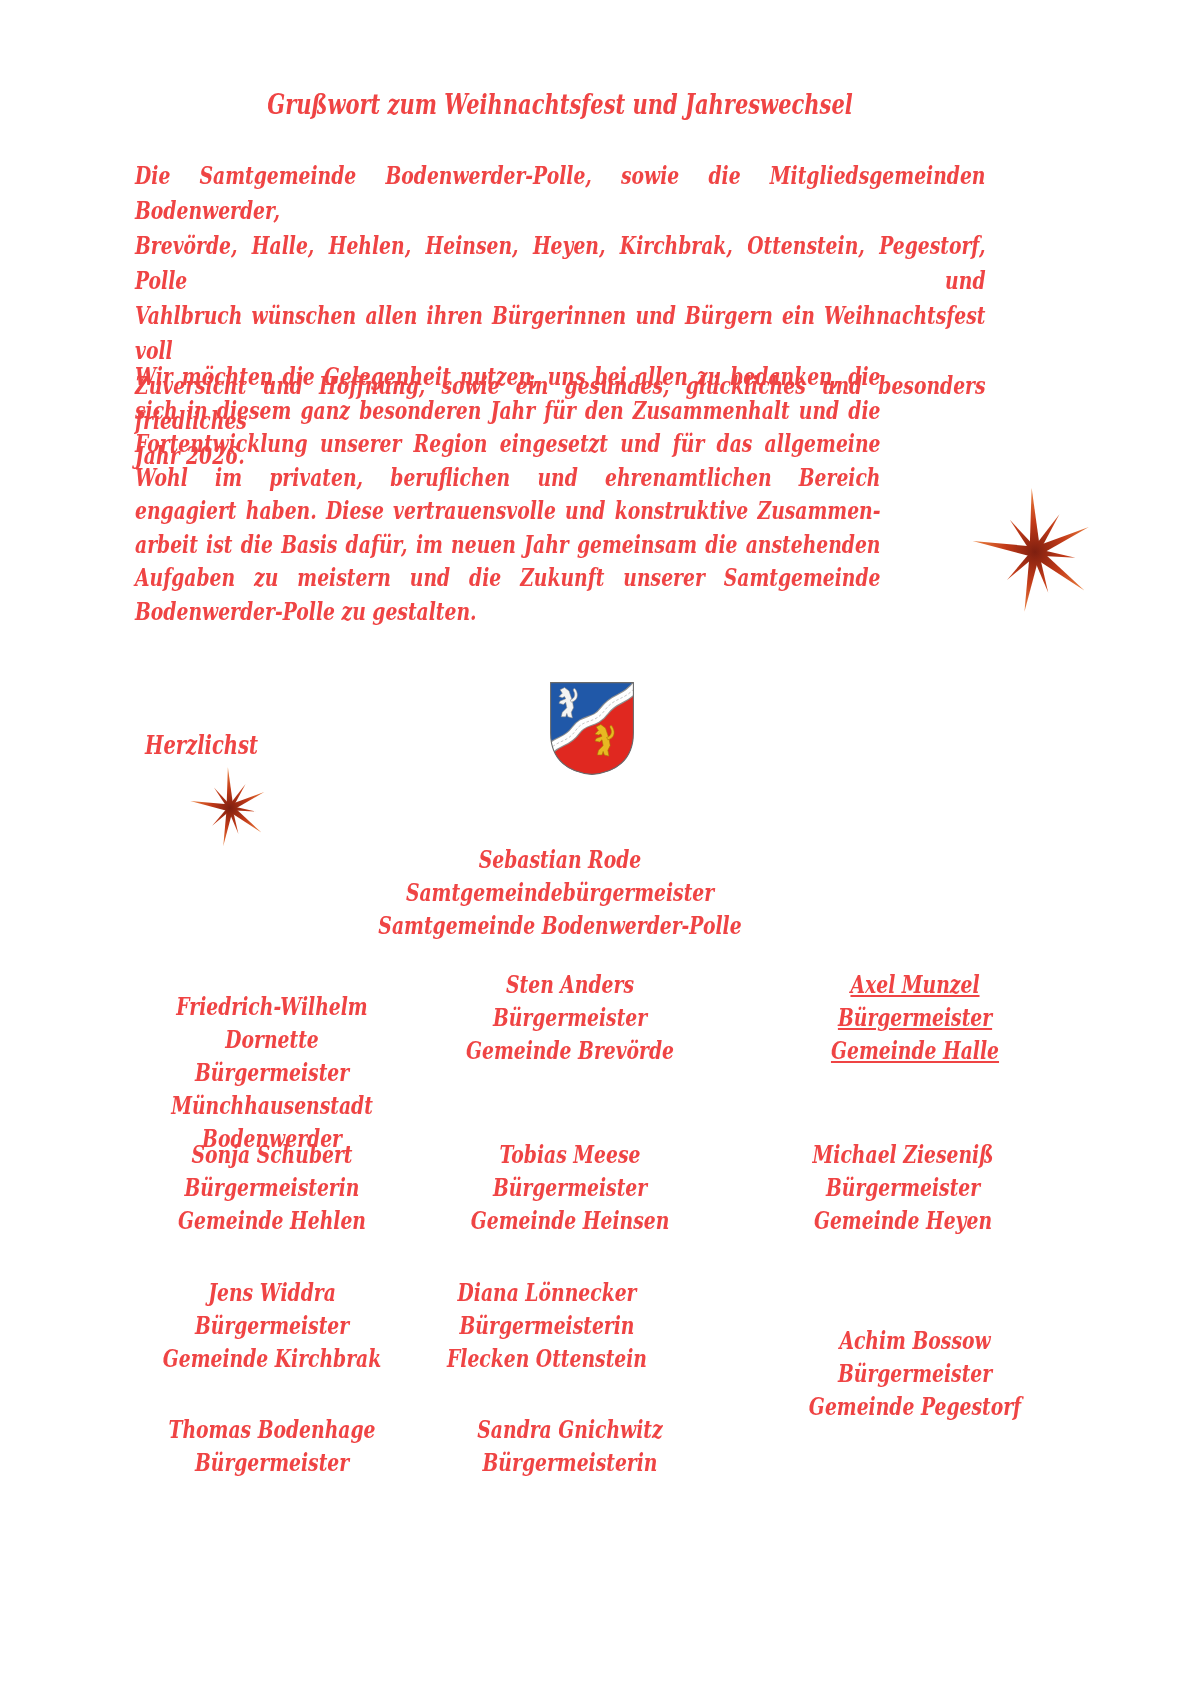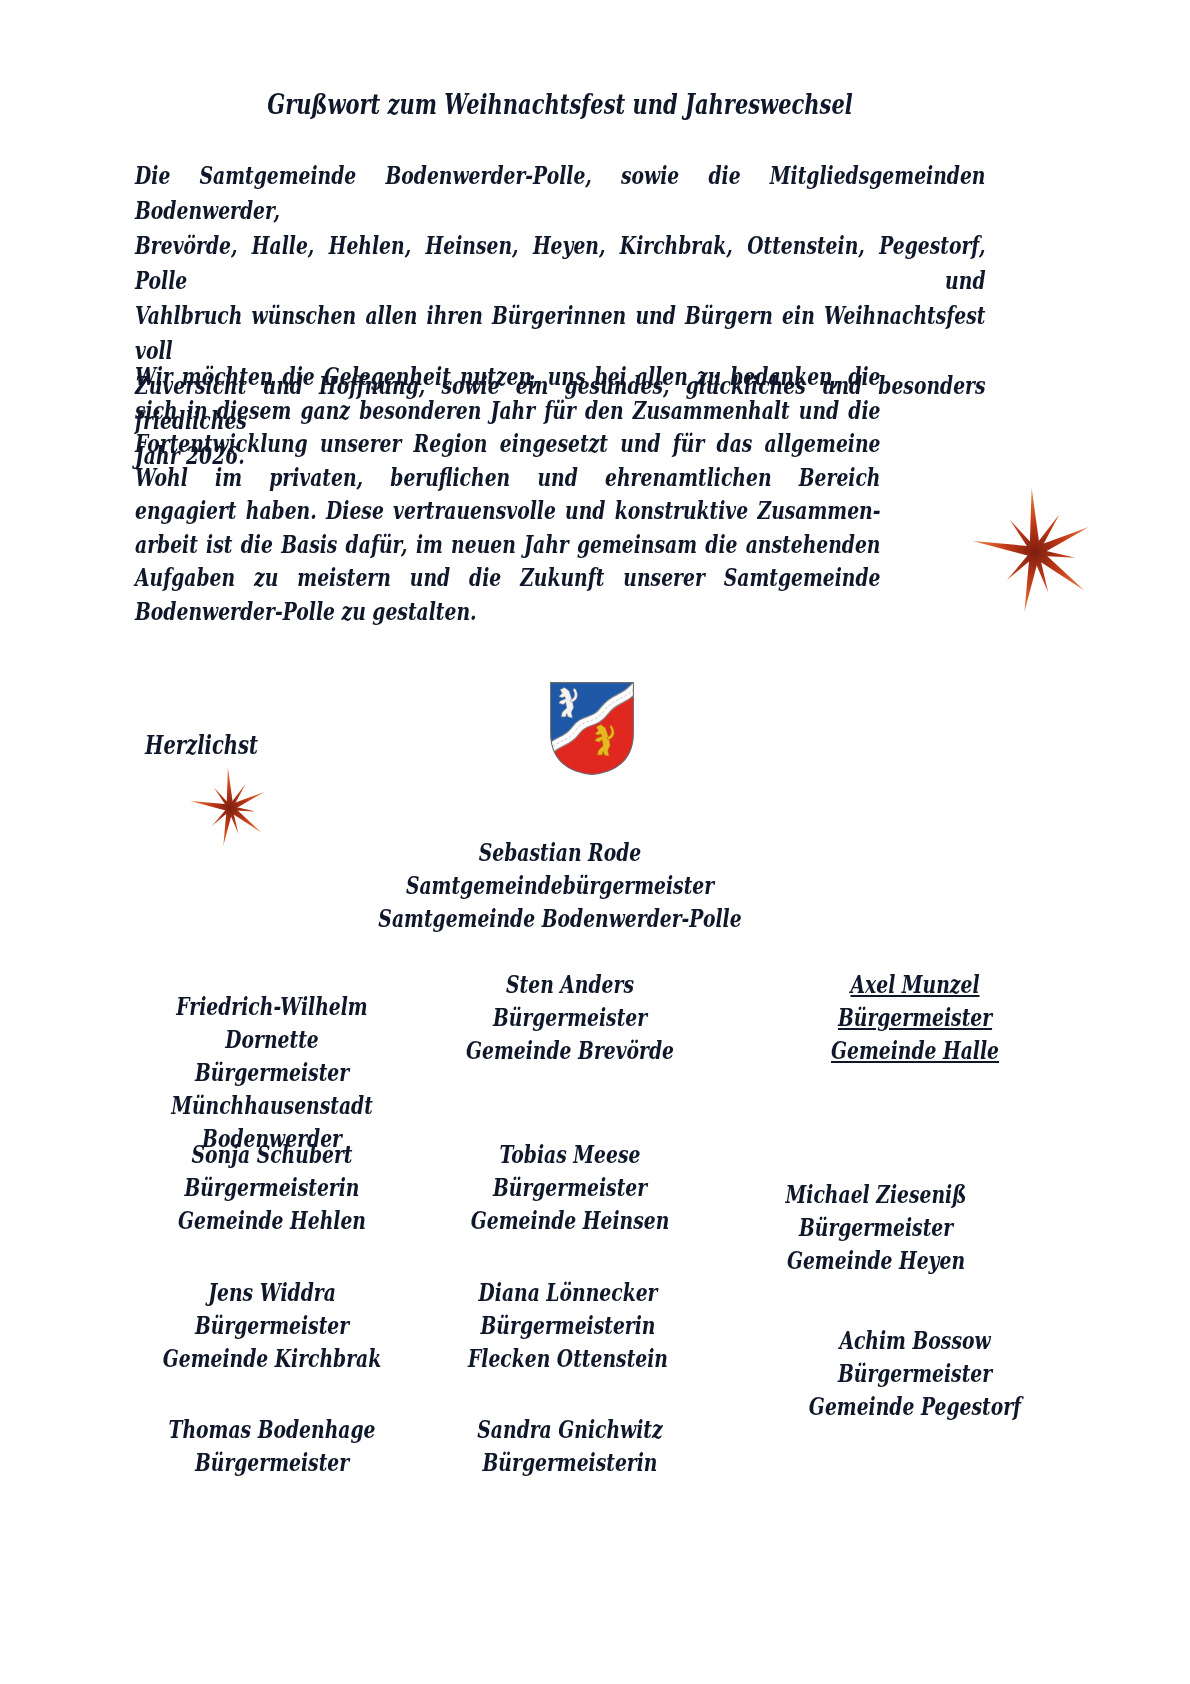--- a/index.html
+++ b/index.html
@@ -4,40 +4,40 @@
 <style>
   html,body { margin:0; padding:0; background:#ffffff; }
   .page {
     position:relative;
     width:1190px; height:1476px;
     background:#ffffff;
     overflow:hidden;
     font-family:"DejaVu Serif","Liberation Serif",serif;
     font-style:italic;
     font-weight:bold;
-    color:#0f172a;
+    color:#ef4444;
   }
   .abs { position:absolute; }
 
   
   .cx       { display:block; transform:scaleX(.75); transform-origin:50% 0; }
   .cx-left  { display:inline-block; transform:scaleX(.75); transform-origin:0 0; white-space:nowrap; }
   .squeeze  { transform:scaleX(.75); transform-origin:0 0; }
 
   .title { font-size:28px; line-height:34px; text-align:center; }
 
   .para { font-size:25px; }
   .p1 { line-height:35px; }
   .p2 { line-height:33.5px; }
   .pline { text-align:justify; text-align-last:justify; }
   .pline.last { text-align-last:left; }
 
   .closing { font-size:26px; line-height:32px; }
 
-  .sig { font-size:25px; line-height:33px; text-align:center; }
+  .sig { font-size:25px; line-height:33px; text-align:center;margin-top:7px; }
 
   .cell { font-size:25px; line-height:33px; text-align:center; }
   .muni { white-space:pre-line; }
 
   svg.star { display:block; }
   svg.arms { display:block; }
 </style>
 </head>
 <body>
 
@@ -165,36 +165,36 @@
       <div class="muni">Gemeinde Hehlen</div>
     </div>
   </div>
   <div class="abs cell" style="left:395px; top:1138px; width:350px;">
     <div class="cx">
       <div>Tobias Meese</div>
       <div>Bürgermeister</div>
       <div class="muni">Gemeinde Heinsen</div>
     </div>
   </div>
-  <div class="abs cell" style="left:701px; top:1138px; width:350px;margin-top:40px;">
+  <div class="abs cell" style="left:728px; top:1138px; width:350px;">
     <div class="cx">
       <div>Michael Zieseniß</div>
       <div>Bürgermeister</div>
       <div class="muni">Gemeinde Heyen</div>
     </div>
   </div>
 
   <div class="abs cell" style="left:97px;  top:1276px; width:350px;">
     <div class="cx">
       <div>Jens Widdra</div>
       <div>Bürgermeister</div>
       <div class="muni">Gemeinde Kirchbrak</div>
     </div>
   </div>
-  <div class="abs cell" style="left:393px; top:1276px; width:350px;">
+  <div class="abs cell" style="left:372px; top:1276px; width:350px;">
     <div class="cx">
       <div>Diana Lönnecker</div>
       <div>Bürgermeisterin</div>
       <div class="muni">Flecken Ottenstein</div>
     </div>
   </div>
   <div class="abs cell" style="left:740px; top:1324px; width:350px;">
     <div class="cx">
       <div>Achim Bossow</div>
       <div>Bürgermeister</div>

